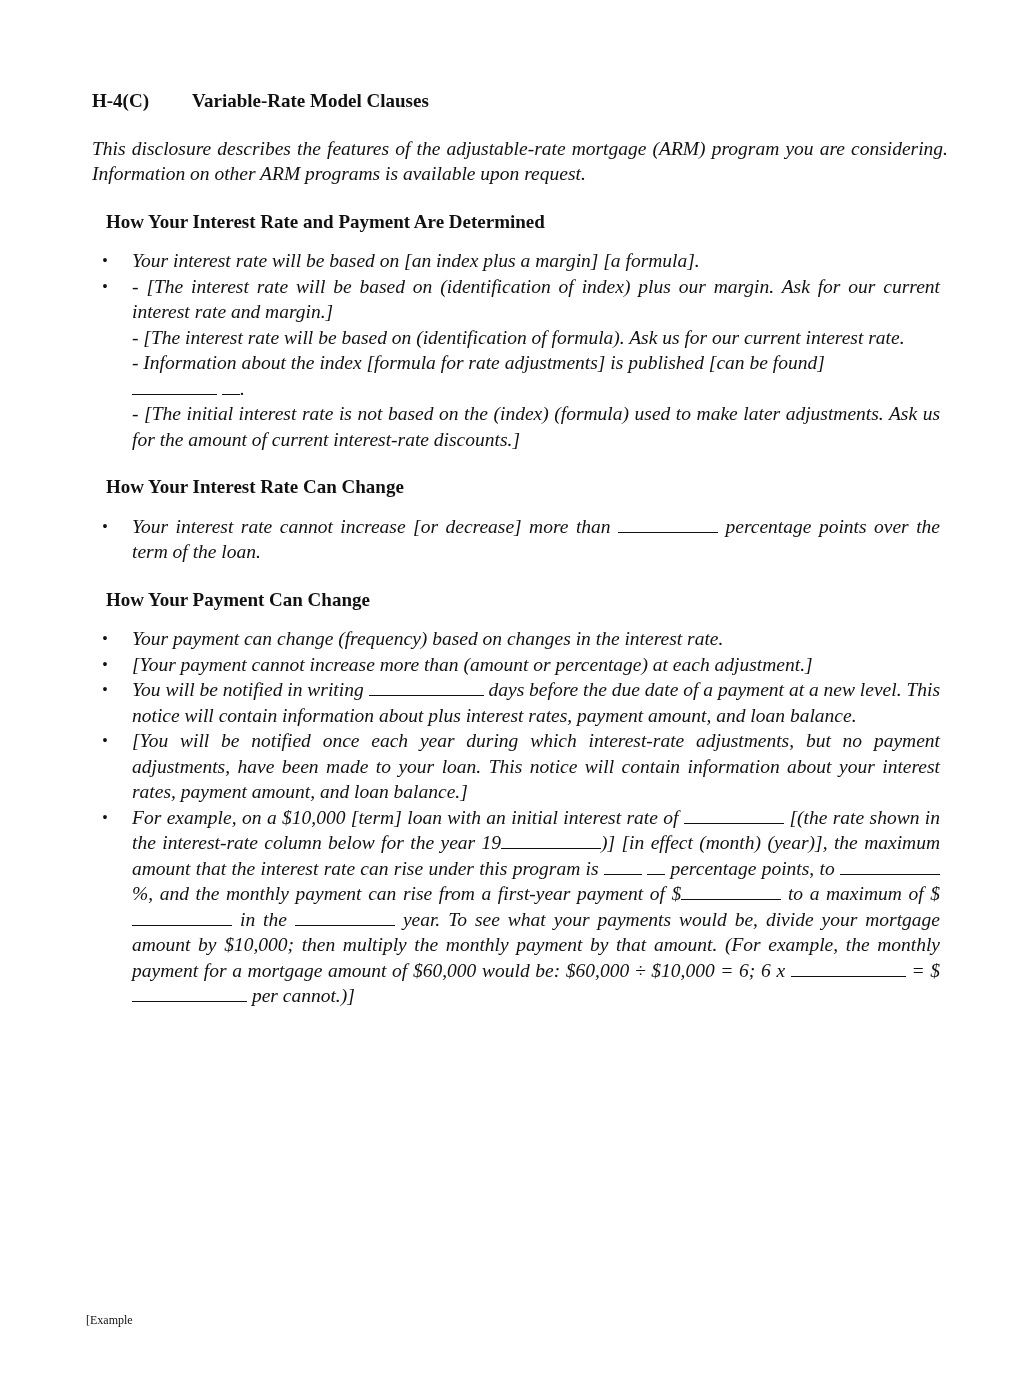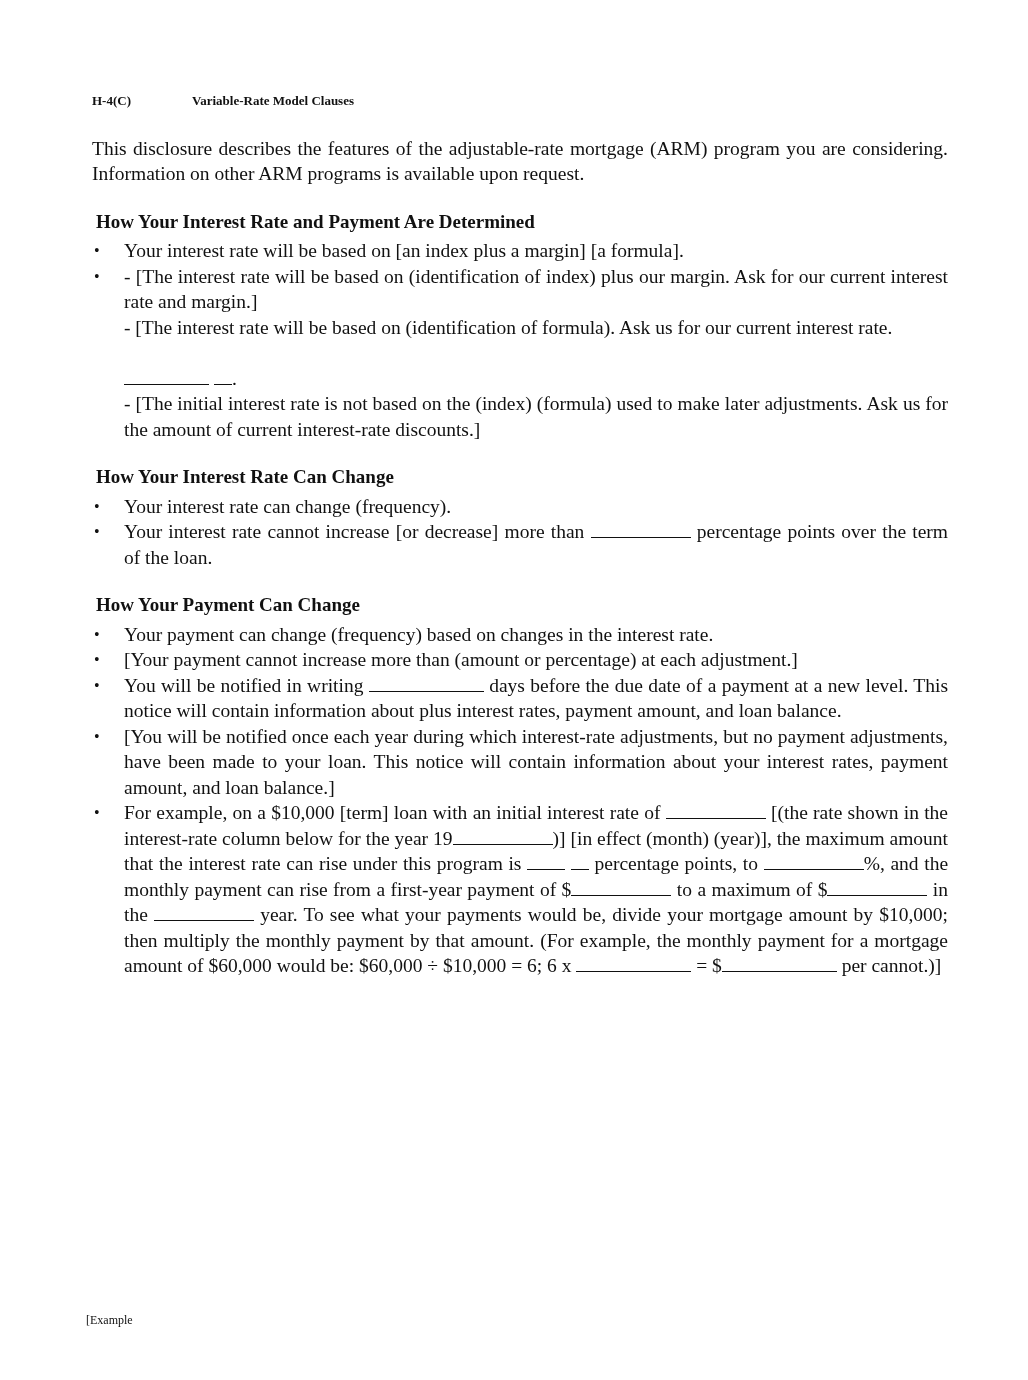--- a/index.html
+++ b/index.html
@@ -18,36 +18,37 @@
     overflow: hidden;
   }
   .page {
     position: absolute;
     left: 92px;
     top: 88px;
     width: 856px;
   }
   .title {
     font-weight: bold;
-    font-size: 13px;
+    font-size: 19px;
     margin: 0 0 22px 0;
   }
   .title .code { display: inline-block; width: 100px; }
-  .intro { margin: 0 0 22px 0; text-align: justify; }
+  .intro { margin: 0 0 22px 0; text-align: justify; font-style: italic; }
   .section { margin: 0 0 22px 0; }
   .section h2 {
     font-size: 19px;
     font-weight: bold;
-    margin: 4px;
+    margin: 14px;
     line-height: 25.5px;
   }
   ul.bullets {
     list-style: none;
     padding: 0;
-    margin: 0;
+    margin: 8px;
+    font-style: italic;
   }
   ul.bullets > li {
     position: relative;
     padding-left: 32px;
     text-align: justify;
     text-align-last: left;
   }
   ul.bullets > li::before {
     content: "•";
     position: absolute;
@@ -89,32 +90,31 @@
   <p class="intro">This disclosure describes the features of the adjustable-rate mortgage (ARM) program you are considering.  Information on other ARM programs is available upon request.</p>
 
   <div class="section">
     <h2>How Your Interest Rate and Payment Are Determined</h2>
     <ul class="bullets">
       <li><span>Your interest rate will be based on [an index plus a margin] [a formula].</span></li>
       <li>
         <div class="sub">- [The interest rate will be based on (identification of index) plus our margin.  Ask for our current interest rate and margin.]</div>
         <div class="sub">- [The interest rate will be based on (identification of formula).  Ask us for our current interest rate.</div>
         <div class="sub">
-          <br>
+          <span>- Information about the index [formula for rate adjustments] is published [can be found]</span><br>
           <span class="blank b85"></span> <span class="blank b20"></span>.
         </div>
         <div class="sub">- [The initial interest rate is not based on the (index) (formula) used to make later adjustments.  Ask us for the amount of current interest-rate discounts.]</div>
       </li>
     </ul>
   </div>
 
   <div class="section">
     <h2>How Your Interest Rate Can Change</h2>
     <ul class="bullets">
-      <li><span>Your interest rate can change (frequency).</span></li>
       <li>
         <span>Your interest rate cannot increase [or decrease] more than</span>
         <span class="blank b90"></span>
         <span>percentage points over the term of the loan.</span>
       </li>
     </ul>
   </div>
 
   <div class="section">
     <h2>How Your Payment Can Change</h2>

